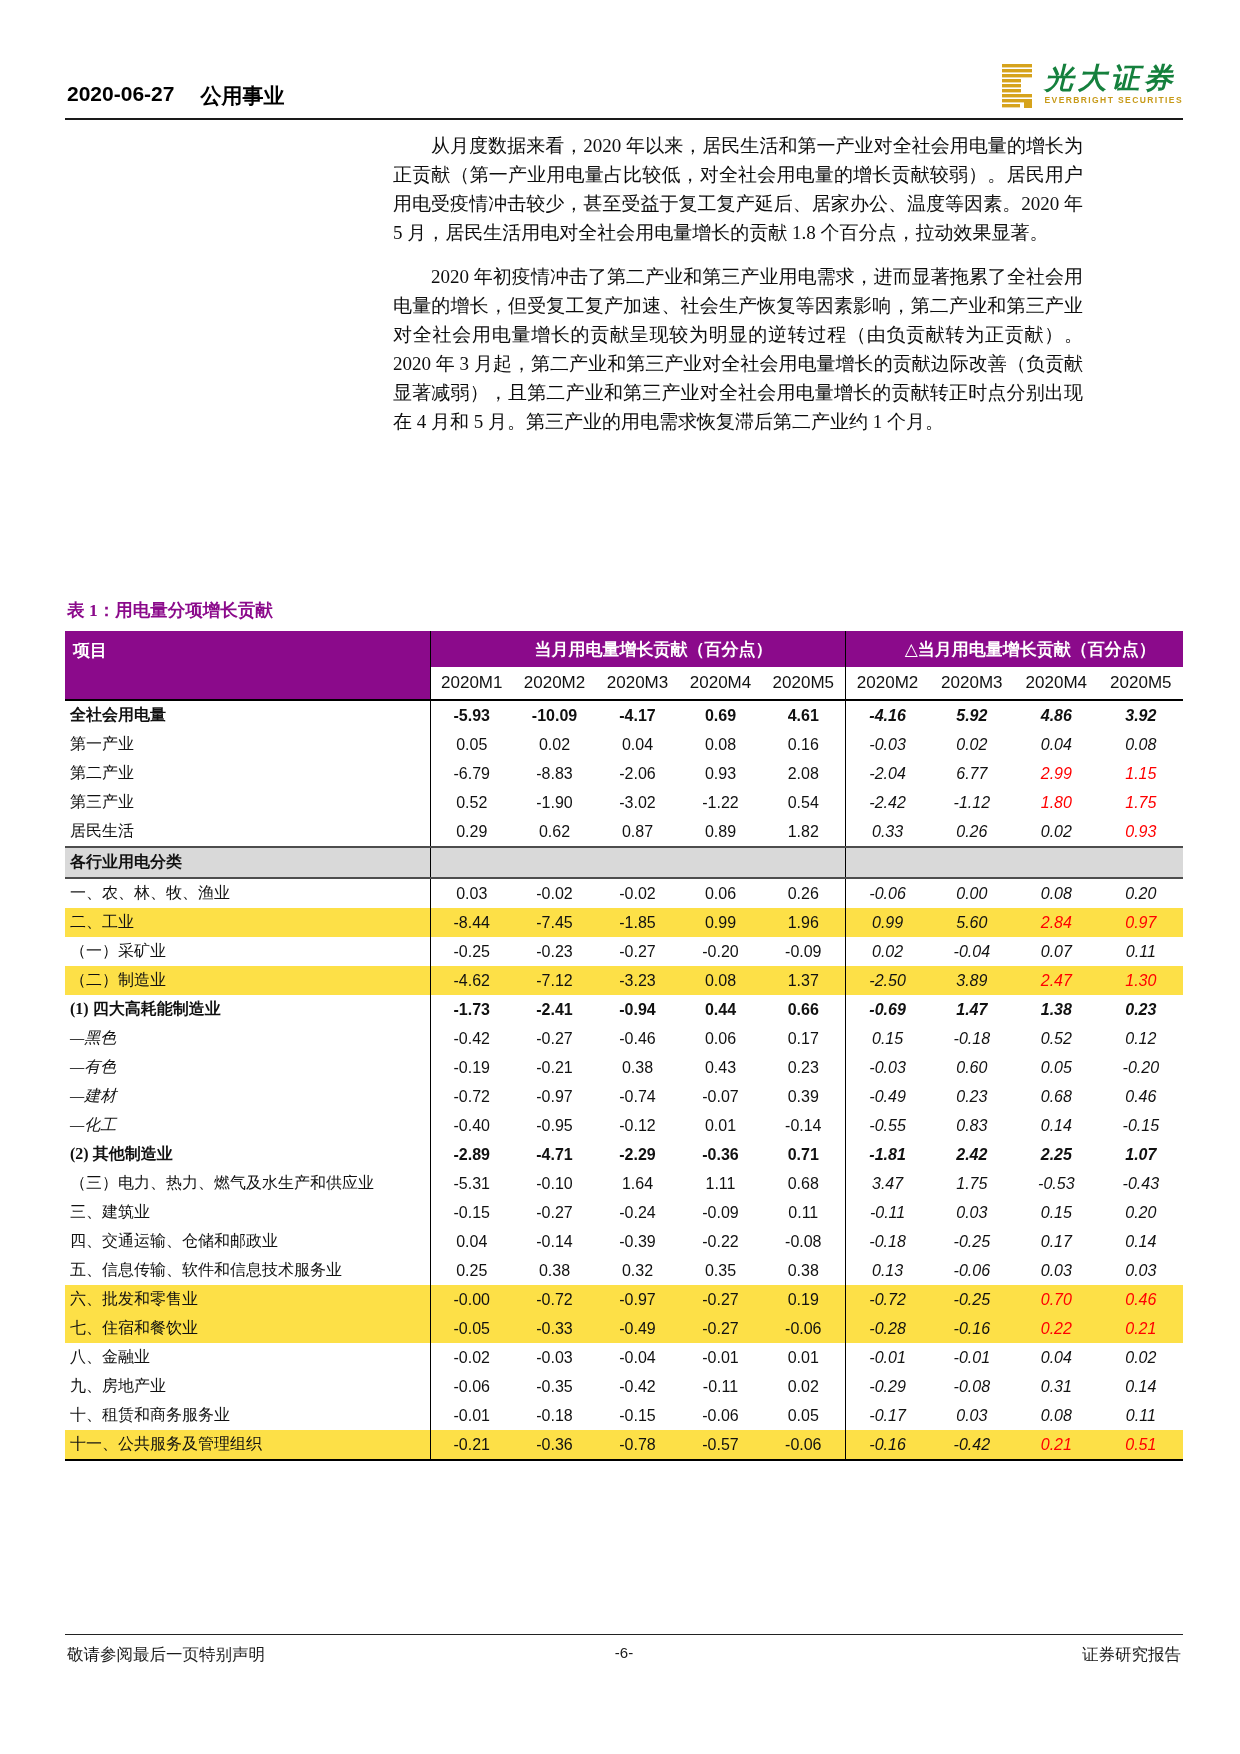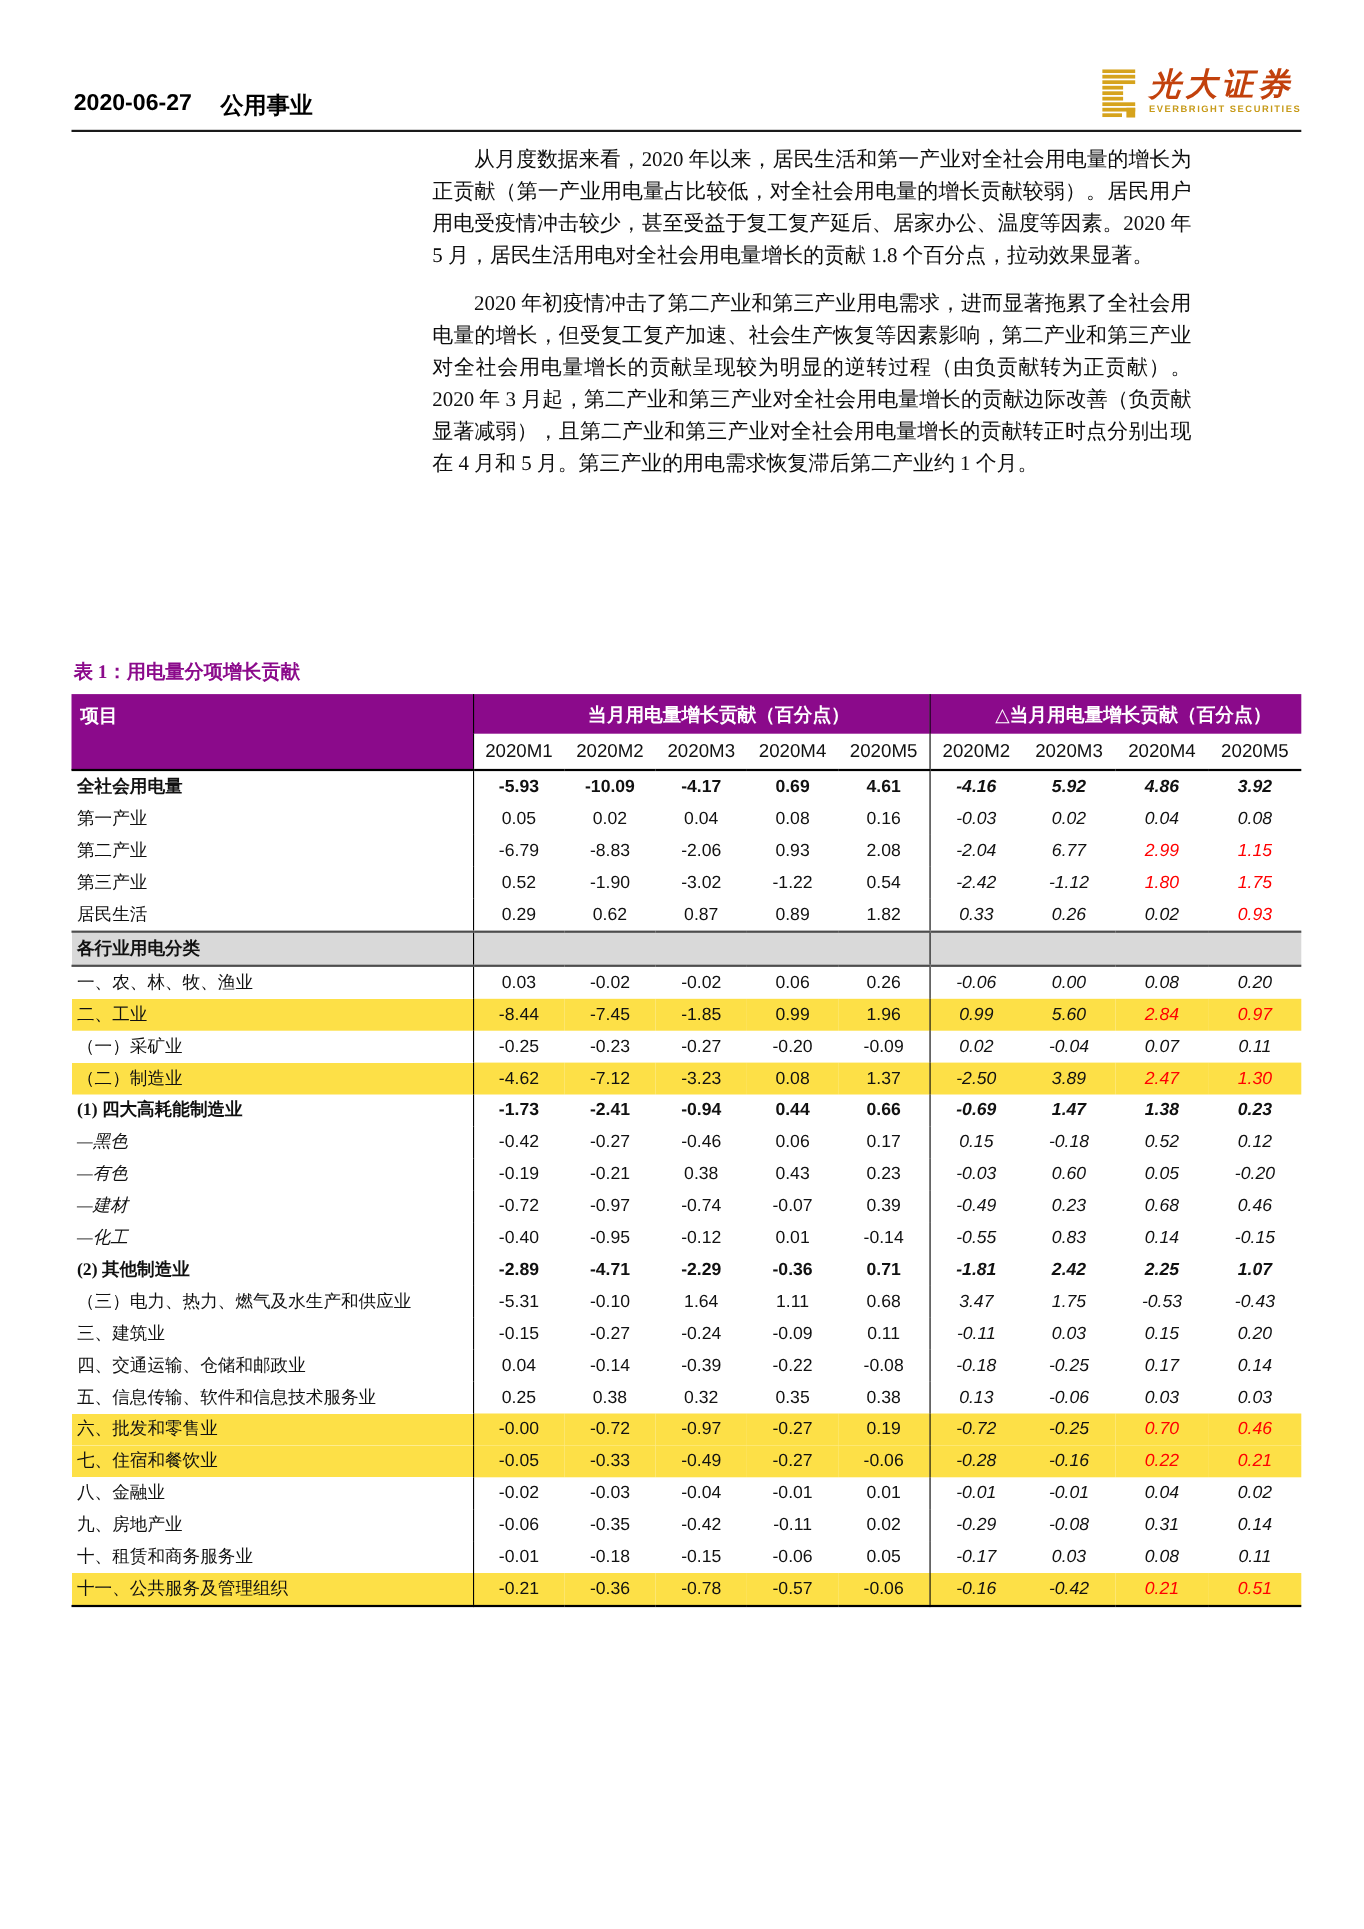--- a/index.html
+++ b/index.html
@@ -8,21 +8,21 @@
 
   
   .report-header{position:absolute;top:58px;left:65px;width:1118px;height:60px;
                  border-bottom:2.5px solid #1a1a1a;}
   .hdr-left{position:absolute;left:2px;bottom:8px;display:flex;gap:26px;
             font-family:"Liberation Sans","DejaVu Sans",sans-serif;
             font-size:21px;font-weight:700;color:#000;}
   .logo{position:absolute;right:0;bottom:6px;display:flex;align-items:flex-start;gap:7px;}
   .logo-mark{display:block;}
   .logo-text{display:flex;flex-direction:column;line-height:1;}
-  .logo-cn{font-size:29px;font-weight:700;color:#c2410c;font-style:italic;
+  .logo-cn{font-size:29px;font-weight:700;color:#15803d;font-style:italic;
            font-family:"Liberation Serif",serif;letter-spacing:4px;}
   .logo-en{font-size:8.5px;color:#C79A18;letter-spacing:1.4px;margin-top:3px;
            font-family:"Liberation Sans",sans-serif;font-weight:700;}
 
   
   .paras{position:absolute;top:131px;left:393px;width:690px;}
   .paras p{margin:0 0 15px 0;font-size:19px;line-height:29px;
            text-indent:2em;text-align:justify;color:#0d0d0d;}
 
   
@@ -427,14 +427,19 @@
             <td class="num">-0.06</td>
             <td class="num delta bl">-0.16</td>
             <td class="num delta">-0.42</td>
             <td class="num delta red">0.21</td>
             <td class="num delta red">0.51</td>
           </tr>
         </tbody>
     </table>
   </div>
 
+  <div class="page-footer">
+    <span class="pf-left">敬请参阅最后一页特别声明</span>
+    <span class="pf-page">-6-</span>
+    <span class="pf-right">证券研究报告</span>
+  </div>
 
 </div>
 
 </body></html>

